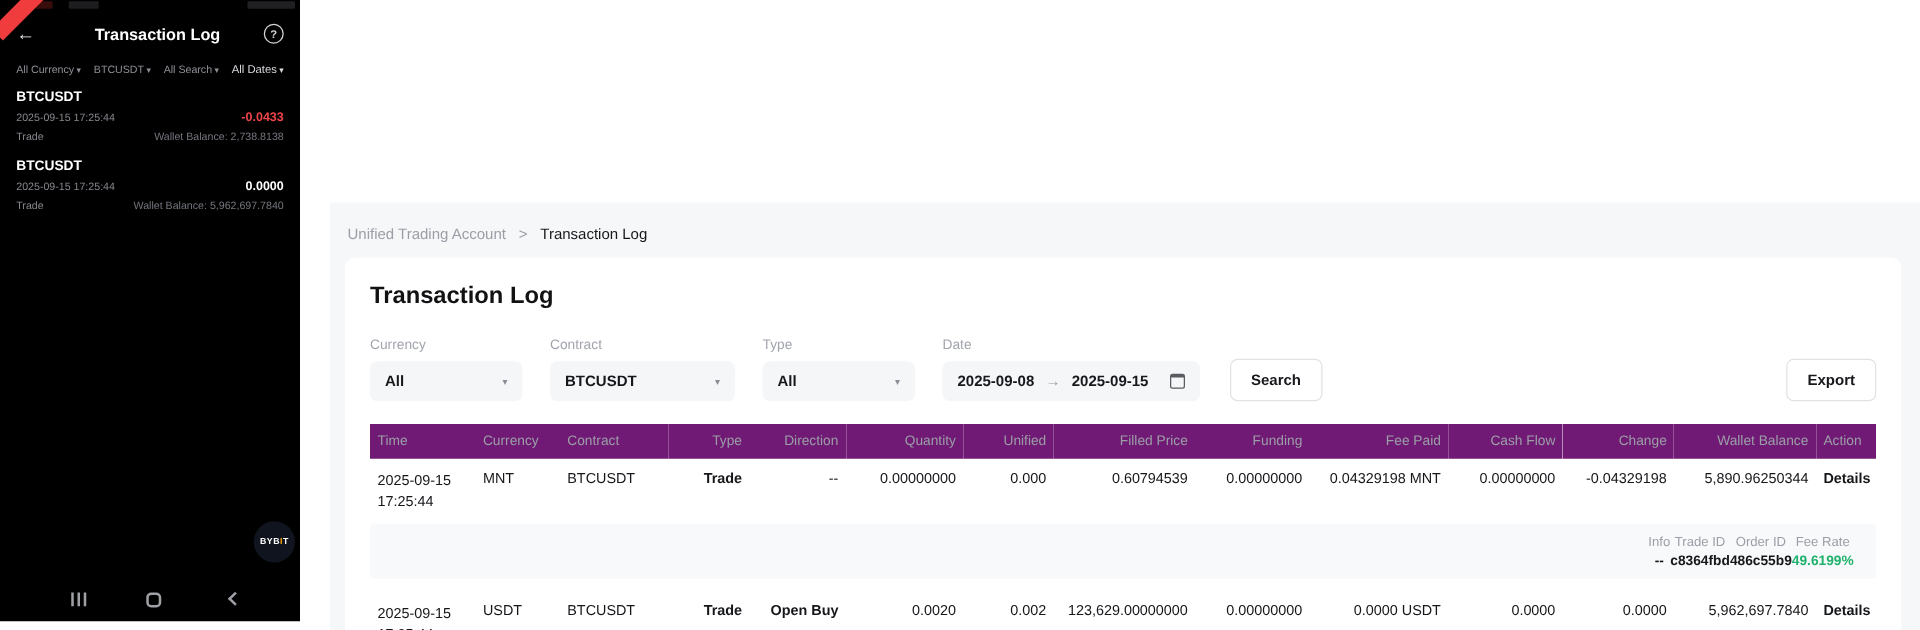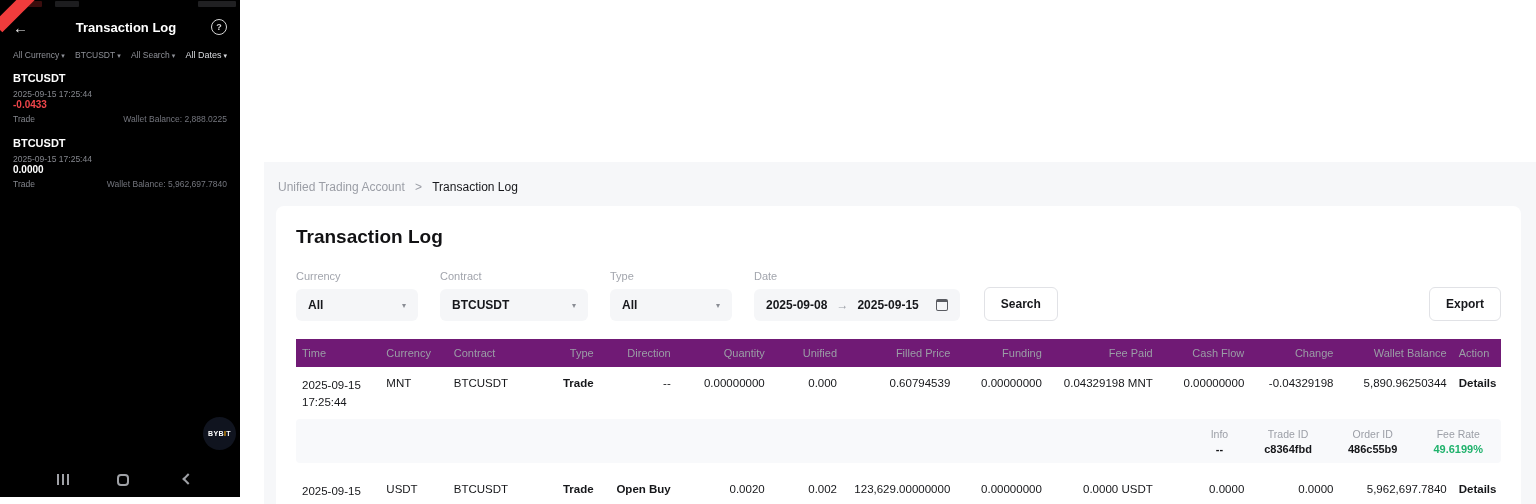--- a/index.html
+++ b/index.html
@@ -21,21 +21,21 @@
     display:flex; align-items:center; justify-content:center; font-size:9px;
     color:#d6d6d6; font-weight:bold; }
   .m-filters { position:absolute; top:50px; left:0; right:0; display:flex;
     justify-content:space-between; padding:0 13px; font-size:8.5px; color:#8e9097; }
   .m-filters .chip { white-space:nowrap; }
   .m-filters .chip.bright { color:#d8dade; font-size:9px; }
   .m-filters .caret { font-size:7px; margin-left:2px; }
   .m-list { position:absolute; top:72px; left:0; right:0; padding:0 13px; }
   .m-item { margin-bottom:13px; }
   .m-sym { font-weight:bold; font-size:11px; color:#ffffff; margin-bottom:5px; }
-  .m-line { display:flex; justify-content:space-between; align-items:baseline;flex-direction:column; }
+  .m-line { display:flex; justify-content:space-between; align-items:baseline; }
   .m-time { font-size:8.5px; color:#85878e; }
   .m-change { font-size:10px; font-weight:bold; color:#fff; }
   .m-change.neg { color:#ef454a; }
   .m-line2 { display:flex; justify-content:space-between; margin-top:4px; }
   .m-type { font-size:8.5px; color:#85878e; }
   .m-wallet { font-size:8.5px; color:#74767e; }
   .badge { position:absolute; right:4px; top:417px; width:33px; height:33px;
     border-radius:50%; background:#10141f; display:flex; align-items:center;
     justify-content:center; font-size:7px; font-weight:bold; letter-spacing:.4px; }
   .badge .o { color:#f7a600; }
@@ -83,21 +83,21 @@
     white-space:nowrap; overflow:hidden; vertical-align:top; }
   .al { text-align:left; } .ar { text-align:right; }
   .log .lastcol { padding-right:12px; }
   .tcell div { line-height:1.45; }
   .bold { font-weight:bold; }
   .c-red { color:#ef454a; }
   .c-green { color:#20b26c; font-weight:bold; }
   .c-orange { color:#f7a600; font-weight:bold; }
   .subrow td { padding:0 0 10px 0; }
   .detail-band { background:#f8f9fb; border-radius:4px; height:44px;
-    display:flex; justify-content:flex-end; align-items:center; gap:36px;
+    display:flex; justify-content:flex-end; align-items:center; 
     padding-right:18px; }
   .dstack { text-align:center; }
   .dstack .dlabel { font-size:10.5px; color:#9b9ea6; margin-bottom:3px; }
   .dstack .dval { font-size:11px; font-weight:bold; color:#16171a; }
   .dstack .dval.green { color:#20b26c; }
 </style>
 </head>
 <body>
 
 <div class="phone">
@@ -123,21 +123,21 @@
 
   <div class="m-list">
     <div class="m-item">
       <div class="m-sym">BTCUSDT</div>
       <div class="m-line">
         <span class="m-time">2025-09-15 17:25:44</span>
         <span class="m-change neg">-0.0433</span>
       </div>
       <div class="m-line2">
         <span class="m-type">Trade</span>
-        <span class="m-wallet">Wallet Balance: 2,888.0225</span>
+        <span class="m-wallet">Wallet Balance: 2,738.8138</span>
       </div>
     </div>
     <div class="m-item">
       <div class="m-sym">BTCUSDT</div>
       <div class="m-line">
         <span class="m-time">2025-09-15 17:25:44</span>
         <span class="m-change">0.0000</span>
       </div>
       <div class="m-line2">
         <span class="m-type">Trade</span>

